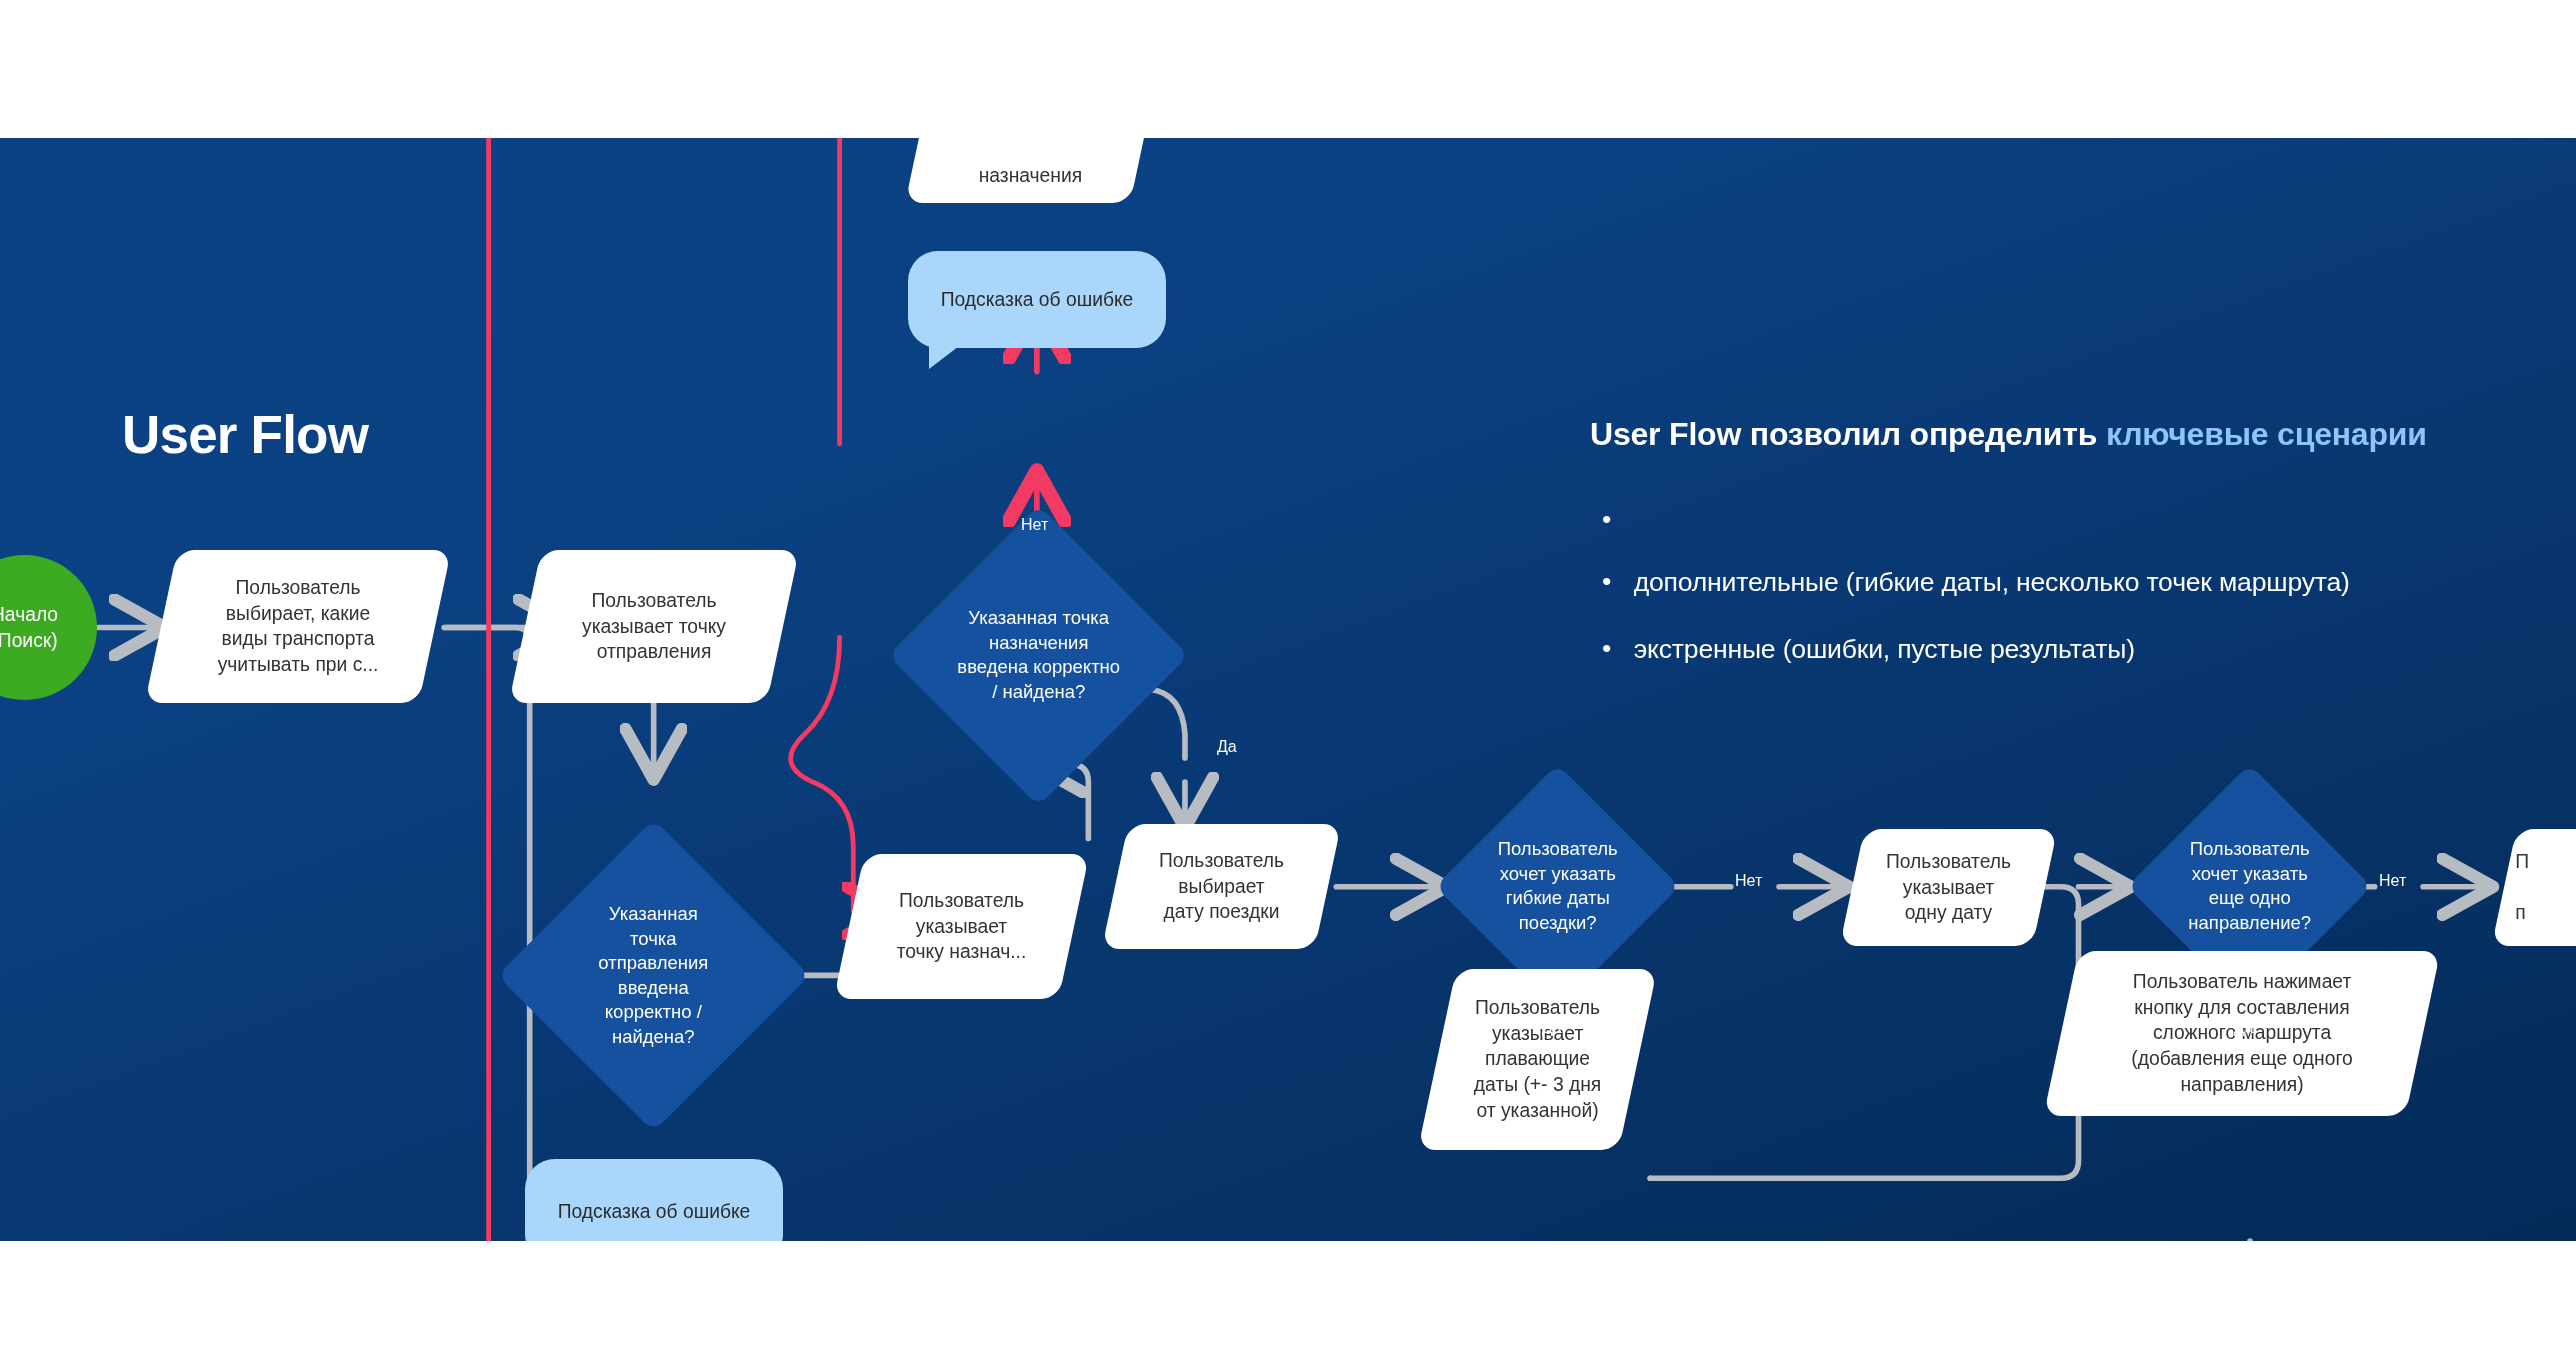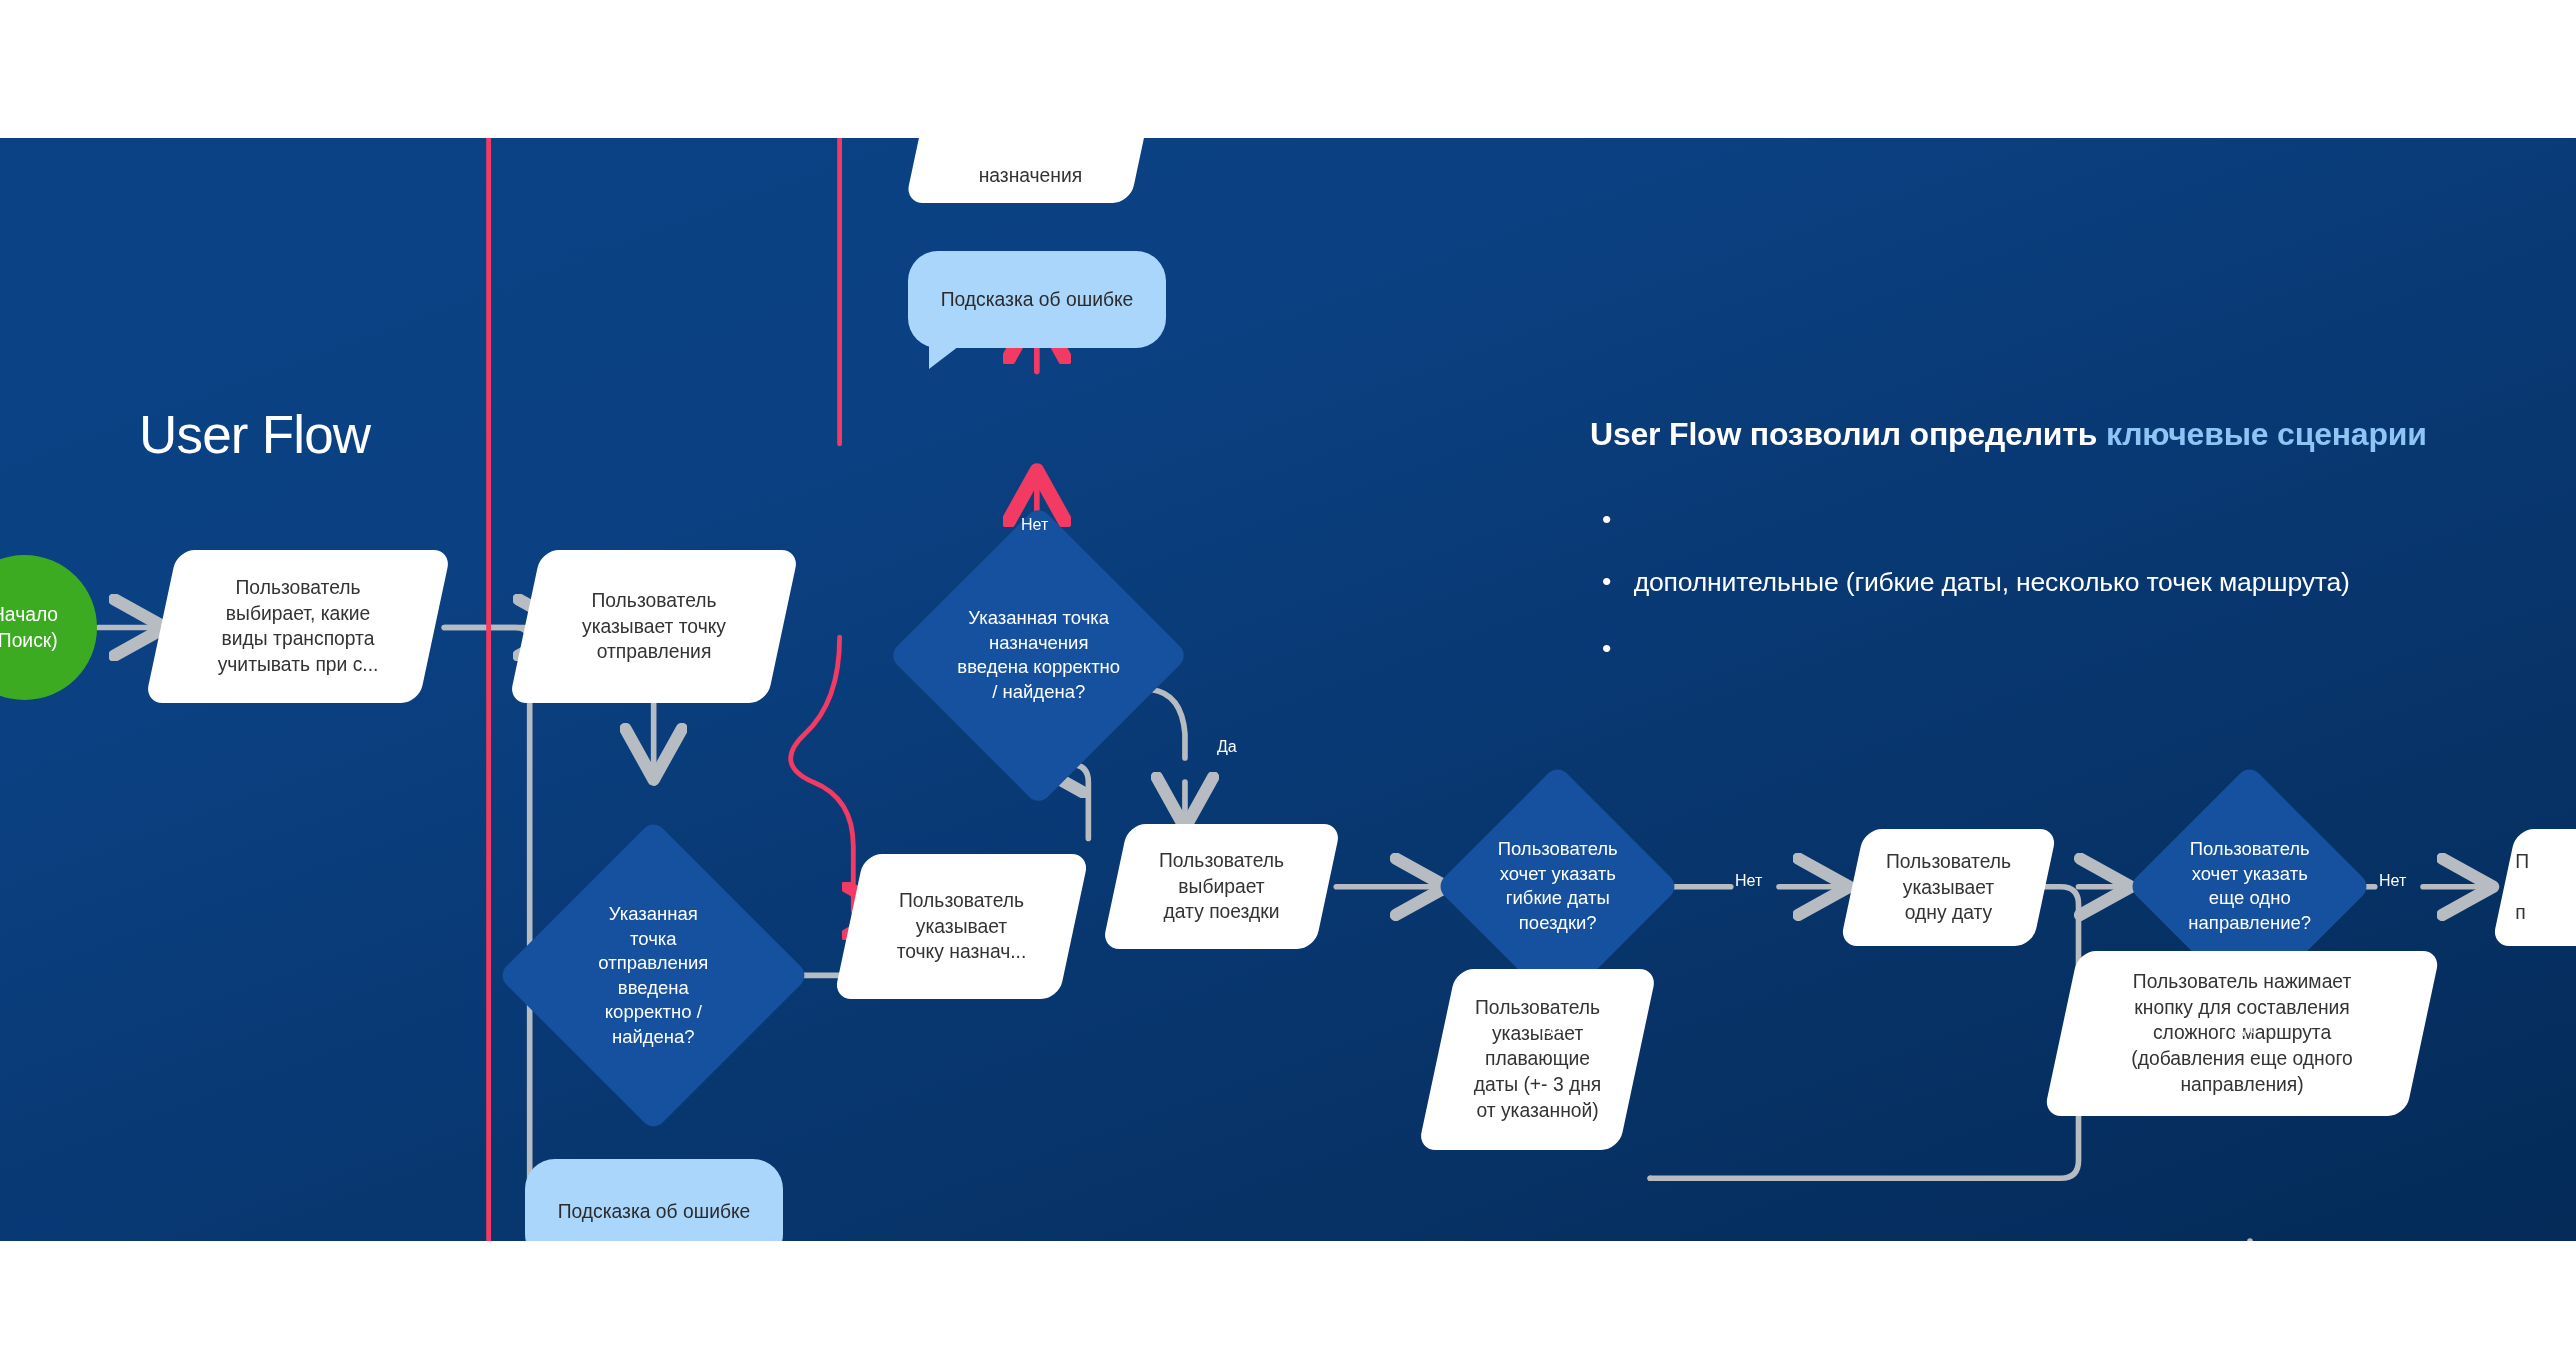--- a/index.html
+++ b/index.html
@@ -9,22 +9,22 @@
 
   
   #panel{
     position:absolute;left:0;top:138px;width:2576px;height:1103px;
     background:linear-gradient(160deg,#0a4285 0%,#0b4183 28%,#08366e 62%,#042b58 100%);
     overflow:hidden;
   }
 
   
   #userflow-title{
-    position:absolute;left:139px;top:266px;
-    font-size:53px;font-weight:400;color:#ffffff;letter-spacing:-0.8px;
+    position:absolute;left:122px;top:266px;
+    font-size:53px;font-weight:700;color:#ffffff;letter-spacing:-0.8px;
     white-space:nowrap;
   }
   #right-head{
     position:absolute;left:1582px;top:278px;
     font-size:32px;font-weight:700;color:#ffffff;white-space:nowrap;letter-spacing:-0.2px;margin-left:8px;
   }
   #right-head .hl{color:#8ec5f5;}
   #bullets{
     position:absolute;left:1602px;top:366px;width:950px;
   }
@@ -297,18 +297,19 @@
     <div id="bullets">
       <div class="bl">
         <span class="dot">•</span>
       </div>
       <div class="bl">
         <span class="dot">•</span>
         <span>дополнительные (гибкие даты, несколько точек маршрута)</span>
       </div>
       <div class="bl">
         <span class="dot">•</span>
+        <span>экстренные (ошибки, пустые результаты)</span>
       </div>
     </div>
 
   </div>
 </div>
 
 
 </body></html>

